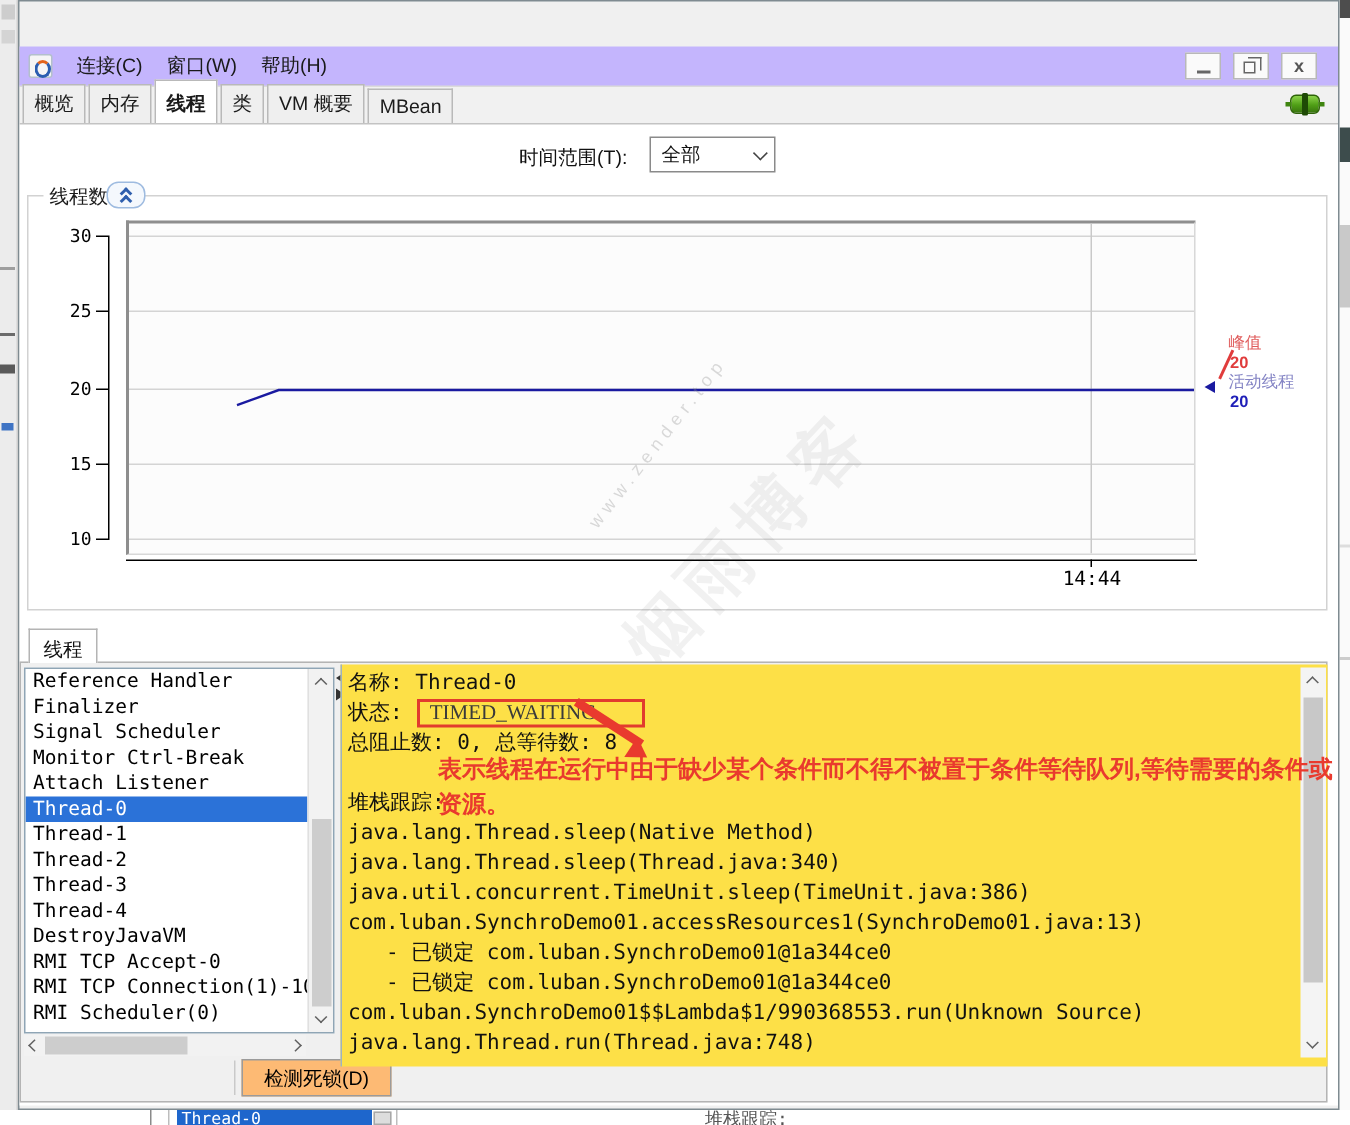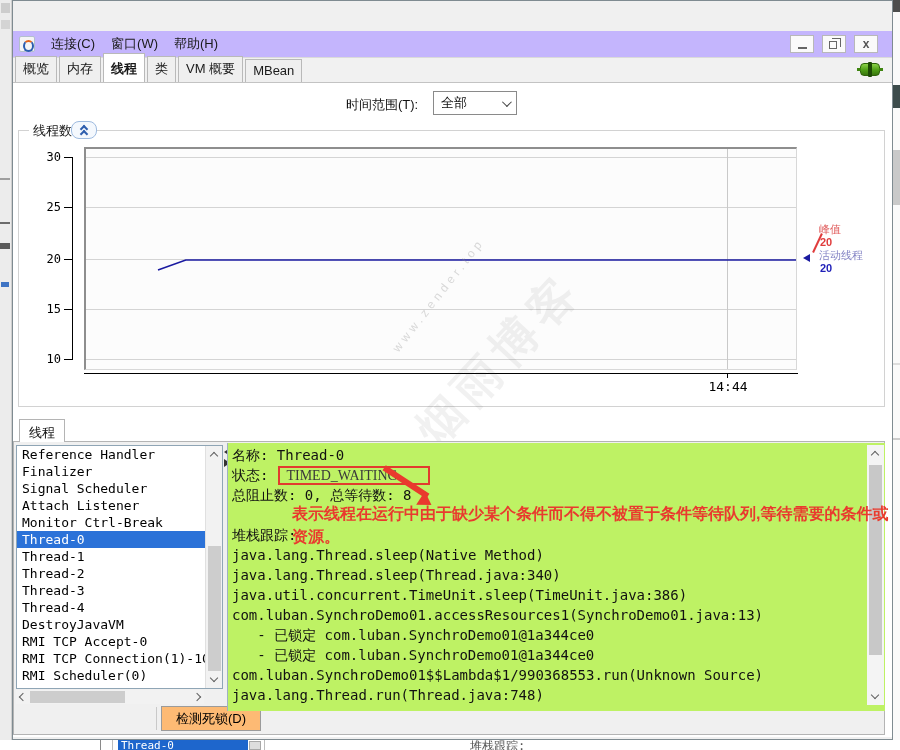--- a/index.html
+++ b/index.html
@@ -160,21 +160,21 @@
   .hsb-right { right:4px; transform:rotate(135deg); }
   .hsb .thumb { position:absolute; left:14px; top:1px; width:95px; height:12px; background:#cdcdcd; }
 
   .filter-input { position:absolute; left:4px; top:265px; width:133px; height:23px; background:#fff;
                   border:1px solid #7a7a7a; font:13px "DejaVu Sans Mono", monospace; color:#444; padding:2px 5px; }
   .filter-input::placeholder { color:#8a8a8a; opacity:1; }
   .fsep { position:absolute; left:142px; top:265px; width:1px; height:23px; background:#c9c9c9; }
   .dl-btn { position:absolute; left:147px; top:264px; width:100px; height:25px; background:#fdba74;
             border:1px solid #9b9b9b; font-size:13px; display:flex; align-items:center; justify-content:center; }
 
-  .detail { position:absolute; left:213px; top:1px; width:658px; height:268px; background:#bef264;
+  .detail { position:absolute; left:213px; top:1px; width:658px; height:268px; background:#fde047;
             border-left:1px solid #9fb2c0; overflow:visible; }
   .dline { position:relative; height:20px; font:14px/20px "DejaVu Sans Mono", monospace;
            white-space:pre; padding-left:4px; }
   .dtext { padding-top:2px; }
   .state-box { border:2px solid #e23b2e; padding:0 30px 0 6px; margin-left:10px; color:#3a3a3a;font-family:Liberation Serif, serif; }
   .note1 { position:absolute; left:64px; top:61px; font:bold 16px/20px "Liberation Sans", sans-serif;
            color:#e93a2e; white-space:nowrap; z-index:6; }
   .note2 { position:absolute; left:64px; top:84px; font:bold 16px/20px "Liberation Sans", sans-serif;
            color:#e93a2e; white-space:nowrap; z-index:6; }
   .arrow-line { position:absolute; left:152px; top:36px; width:52px; height:6px; background:#e93a2e;
@@ -301,22 +301,22 @@
     <span class="wm-url">www.zender.top</span>
     <span class="wm-cn">烟雨博客</span>
 
     <div class="bp-tab">线程</div>
     <div class="bp-panel">
 
       <div class="tlist">
         <div class="titem">Reference Handler</div>
         <div class="titem">Finalizer</div>
         <div class="titem">Signal Scheduler</div>
+        <div class="titem">Monitor Ctrl-Break</div>
         <div class="titem">Attach Listener</div>
-        <div class="titem">Monitor Ctrl-Break</div>
         <div class="titem sel">Thread-0</div>
         <div class="titem">Thread-1</div>
         <div class="titem">Thread-2</div>
         <div class="titem">Thread-3</div>
         <div class="titem">Thread-4</div>
         <div class="titem">DestroyJavaVM</div>
         <div class="titem">RMI TCP Accept-0</div>
         <div class="titem">RMI TCP Connection(1)-10.2.66.</div>
         <div class="titem">RMI Scheduler(0)</div>
         <div class="vsb">

